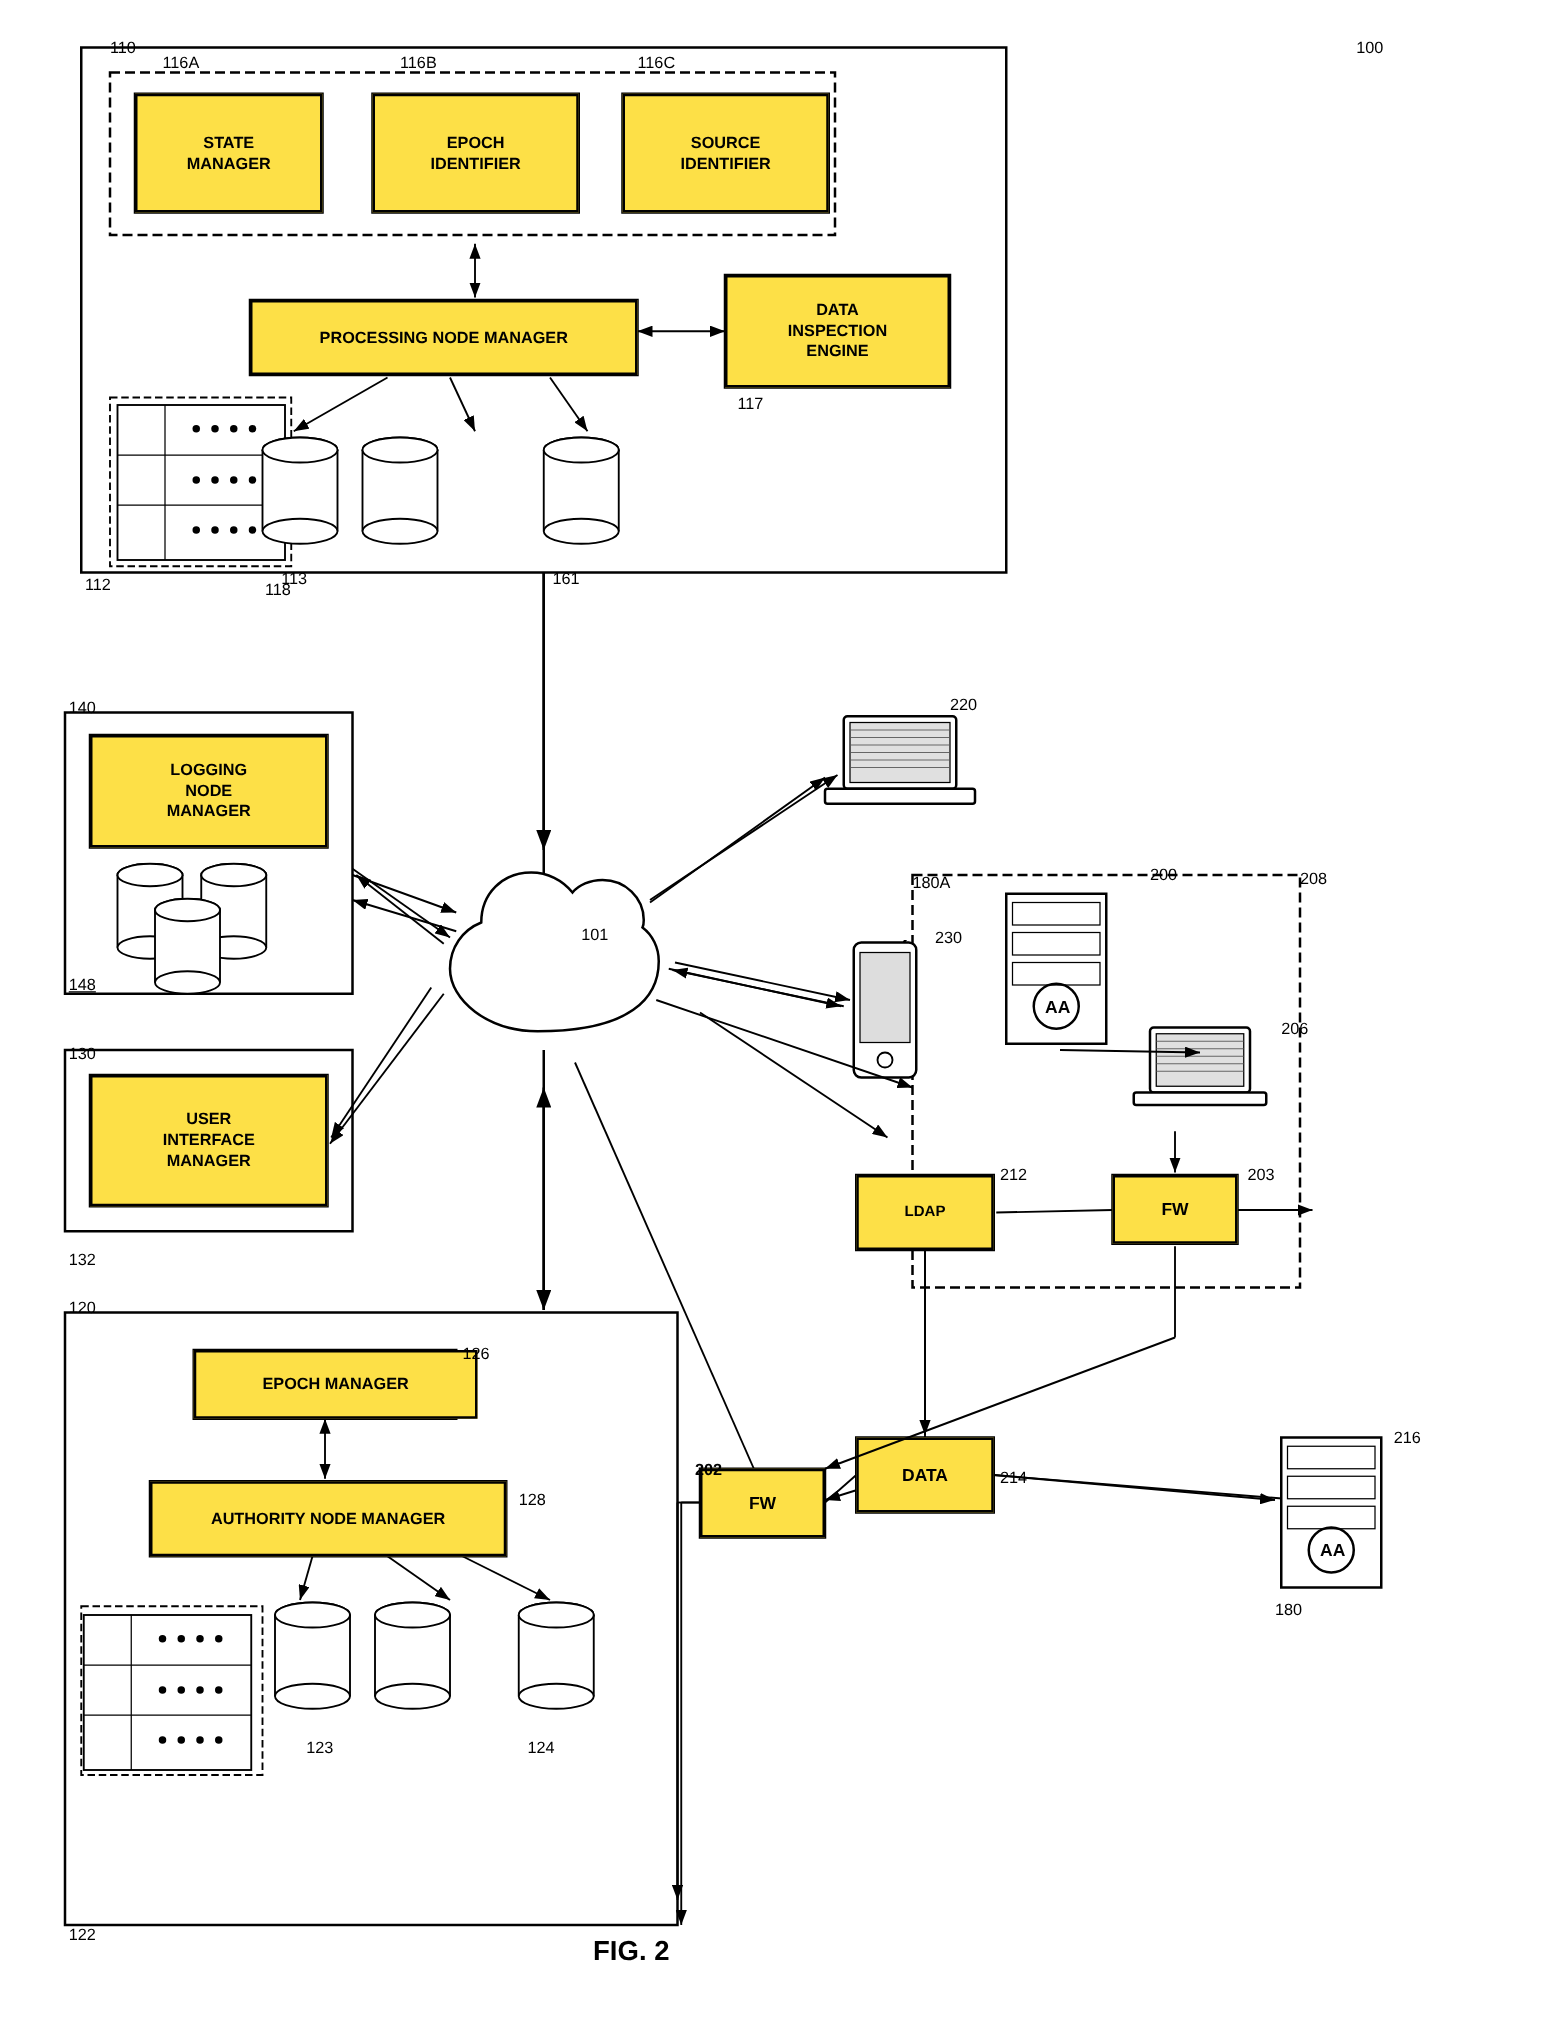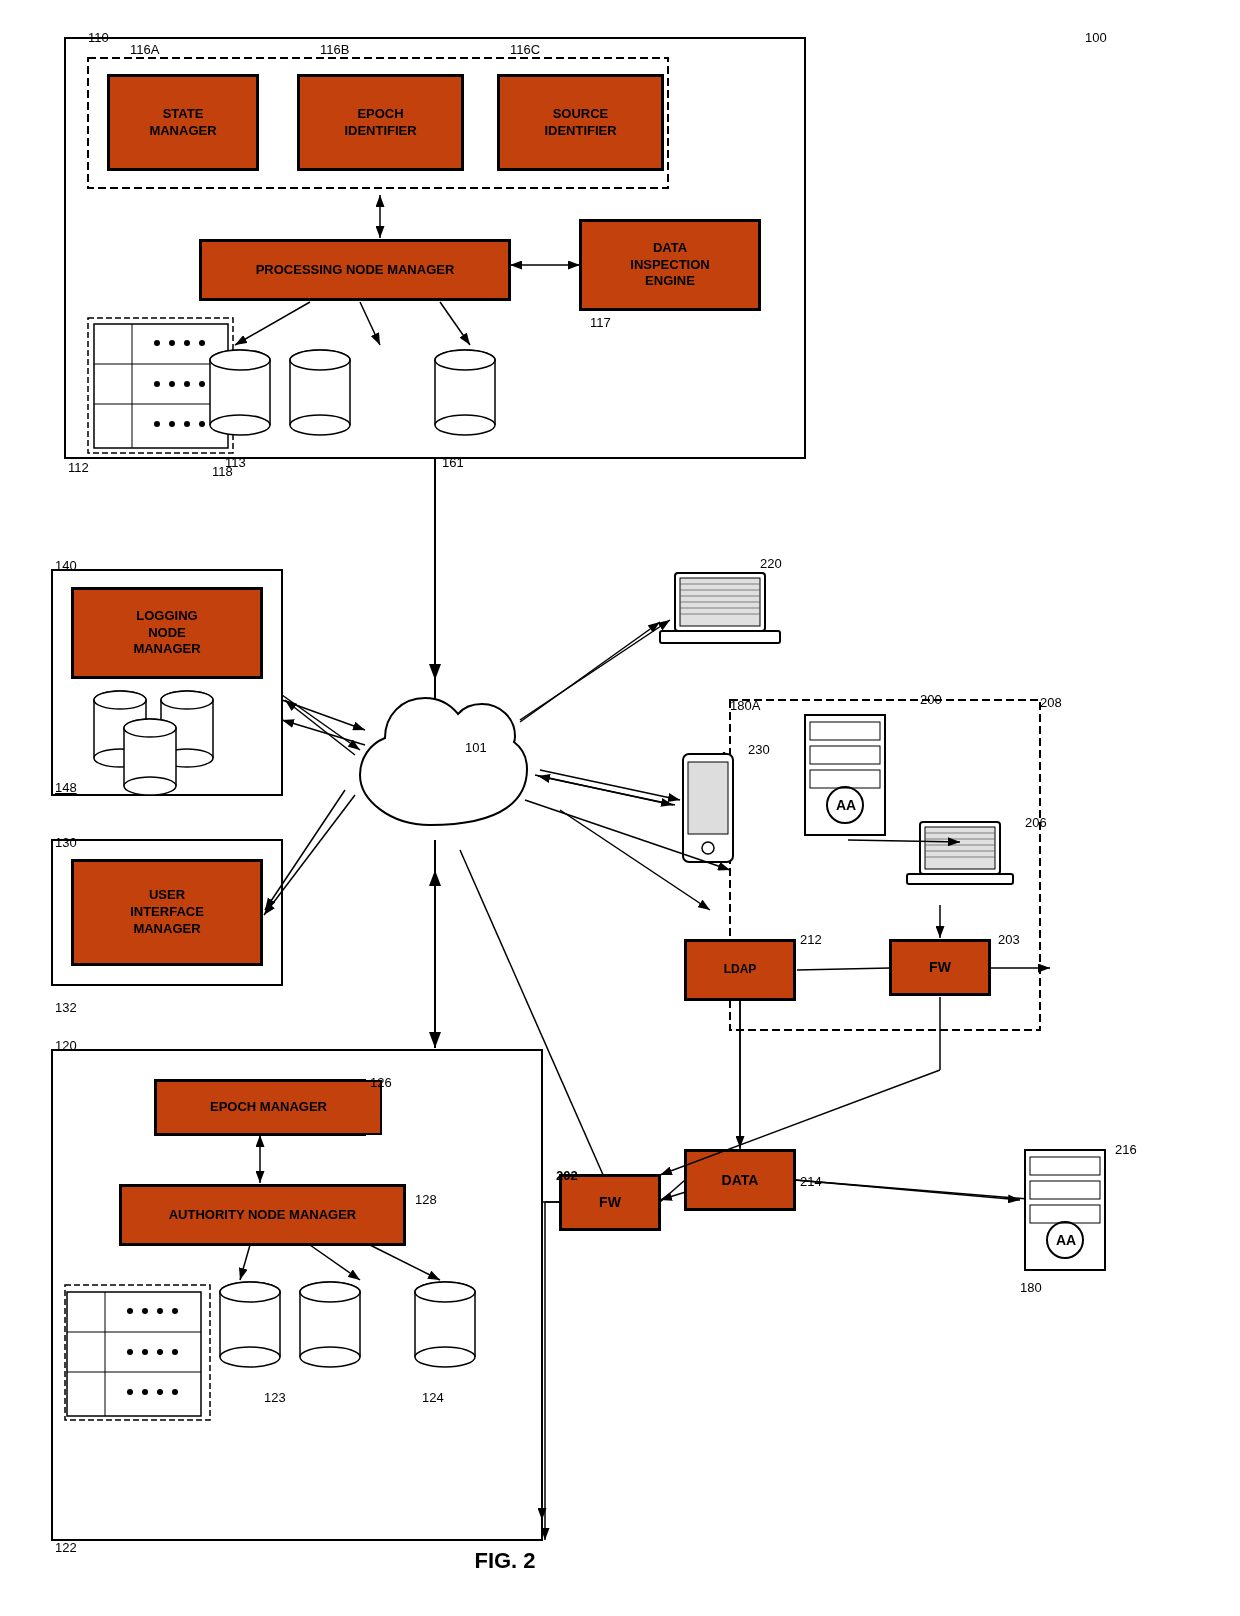--- a/index.html
+++ b/index.html
@@ -14,21 +14,21 @@
     .diagram-container {
       position: relative;
       width: 1240px;
       height: 1616px;
       background: #fff;
     }
     
     .box {
       position: absolute;
       border: 2px solid #000;
-      background: #c2410c;
+      background: #fde047;
       display: flex;
       align-items: center;
       justify-content: center;
       text-align: center;
       font-size: 13px;
       font-weight: bold;
       line-height: 1.3;
     }
     
     .ref {
@@ -312,21 +312,21 @@
     <ellipse cx="35" cy="12" rx="30" ry="10" fill="#fff" stroke="#000" stroke-width="1.5"></ellipse>
   </svg>
   <svg style="position:absolute;left:295px;top:1280px;width:70px;height:90px;">
     <ellipse cx="35" cy="12" rx="30" ry="10" fill="#fff" stroke="#000" stroke-width="1.5"></ellipse>
     <rect x="5" y="12" width="60" height="65" fill="#fff" stroke="none"></rect>
     <line x1="5" y1="12" x2="5" y2="77" stroke="#000" stroke-width="1.5"></line>
     <line x1="65" y1="12" x2="65" y2="77" stroke="#000" stroke-width="1.5"></line>
     <ellipse cx="35" cy="77" rx="30" ry="10" fill="#fff" stroke="#000" stroke-width="1.5"></ellipse>
     <ellipse cx="35" cy="12" rx="30" ry="10" fill="#fff" stroke="#000" stroke-width="1.5"></ellipse>
   </svg>
-  <div class="ref" style="top:1390px;left:245px;margin-left:19px;">123</div>
+  <div class="ref" style="top:1390px;left:245px;">123</div>
 
   <svg style="position:absolute;left:410px;top:1280px;width:70px;height:90px;">
     <ellipse cx="35" cy="12" rx="30" ry="10" fill="#fff" stroke="#000" stroke-width="1.5"></ellipse>
     <rect x="5" y="12" width="60" height="65" fill="#fff" stroke="none"></rect>
     <line x1="5" y1="12" x2="5" y2="77" stroke="#000" stroke-width="1.5"></line>
     <line x1="65" y1="12" x2="65" y2="77" stroke="#000" stroke-width="1.5"></line>
     <ellipse cx="35" cy="77" rx="30" ry="10" fill="#fff" stroke="#000" stroke-width="1.5"></ellipse>
     <ellipse cx="35" cy="12" rx="30" ry="10" fill="#fff" stroke="#000" stroke-width="1.5"></ellipse>
   </svg>
   <div class="ref" style="top:1390px;left:422px;">124</div>

